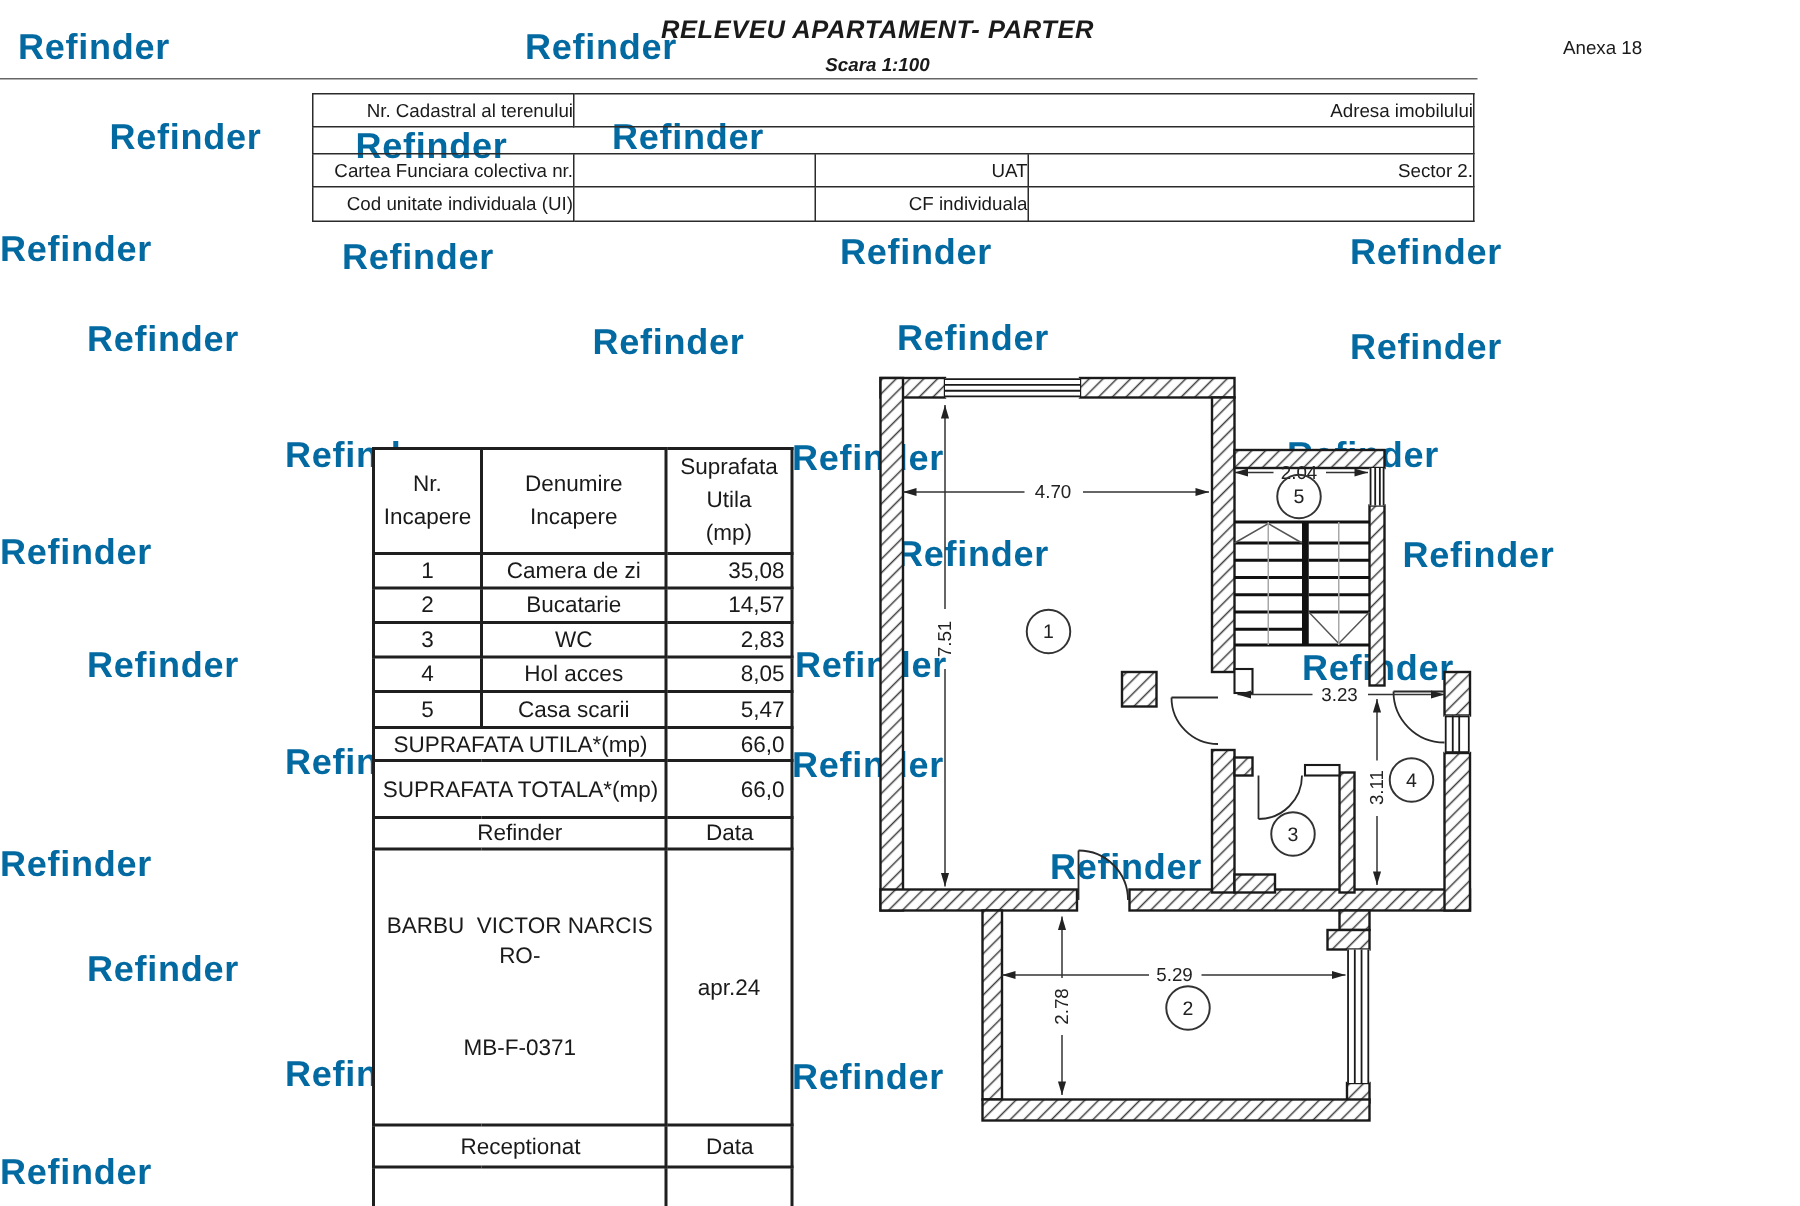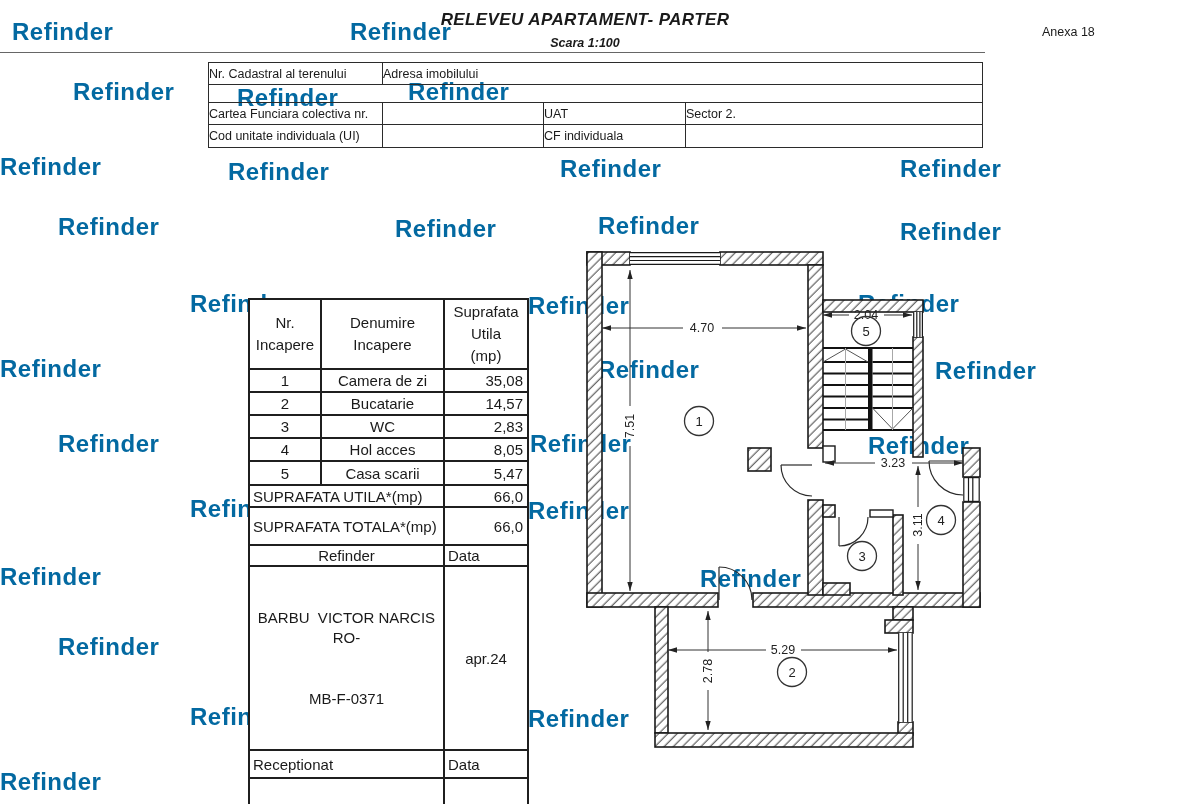--- a/index.html
+++ b/index.html
@@ -10,28 +10,28 @@
       font-family:"Liberation Sans",sans-serif;white-space:nowrap;user-select:none;}
   .plan-svg{position:absolute;left:0;top:0;z-index:1;}
   .title-wrap{position:absolute;left:0;top:10px;width:1170px;text-align:center;z-index:2;}
   .doc-title{font-size:17px;font-weight:bold;font-style:italic;letter-spacing:.4px;}
   .doc-scale{font-size:12.5px;font-weight:bold;font-style:italic;margin-top:6px;}
   .annex{position:absolute;left:1042px;top:25px;font-size:12.5px;z-index:2;}
   .top-rule{position:absolute;left:0;top:52px;width:985px;height:1px;background:#666;z-index:1;}
 
   table{border-collapse:collapse;table-layout:fixed;}
   .cad-table{position:absolute;left:208px;top:62px;width:774px;z-index:2;font-size:12.5px;}
-  .cad-table td{border:1.4px solid #2b2b2b;text-align:left;vertical-align:middle;
+  .cad-table td{border:1.4px solid #2b2b2b;text-align:right;vertical-align:middle;
                 padding:0;overflow:hidden;white-space:nowrap;}
   .room-table{position:absolute;left:248px;top:298px;width:279px;z-index:2;font-size:15px;
               background:#fff;}
   .room-table td{border:2px solid #1f1f1f;text-align:center;vertical-align:middle;
                  padding:0 2px;overflow:hidden;}
   .room-table td.num{text-align:right;padding-right:4px;}
-  .room-table td.left{text-align:left;padding-left:3px;}
+  .room-table td.left{text-align:center;padding-left:3px;}
   .room-table td.hdr{line-height:1.45;}
   .prewrap{white-space:pre-wrap;line-height:1.35;}
 
   .wall{fill:url(#hatch);stroke:#1a1a1a;stroke-width:1.6;}
   .jamb{fill:#fff;stroke:#1a1a1a;stroke-width:1.4;}
   .winbg{fill:#fff;stroke:none;}
   .wline{stroke:#1a1a1a;stroke-width:1.2;}
   .step{stroke:#111;stroke-width:1.9;}
   .edge{stroke:#111;stroke-width:2;}
   .guide{stroke:#a8a8a8;stroke-width:1;}

